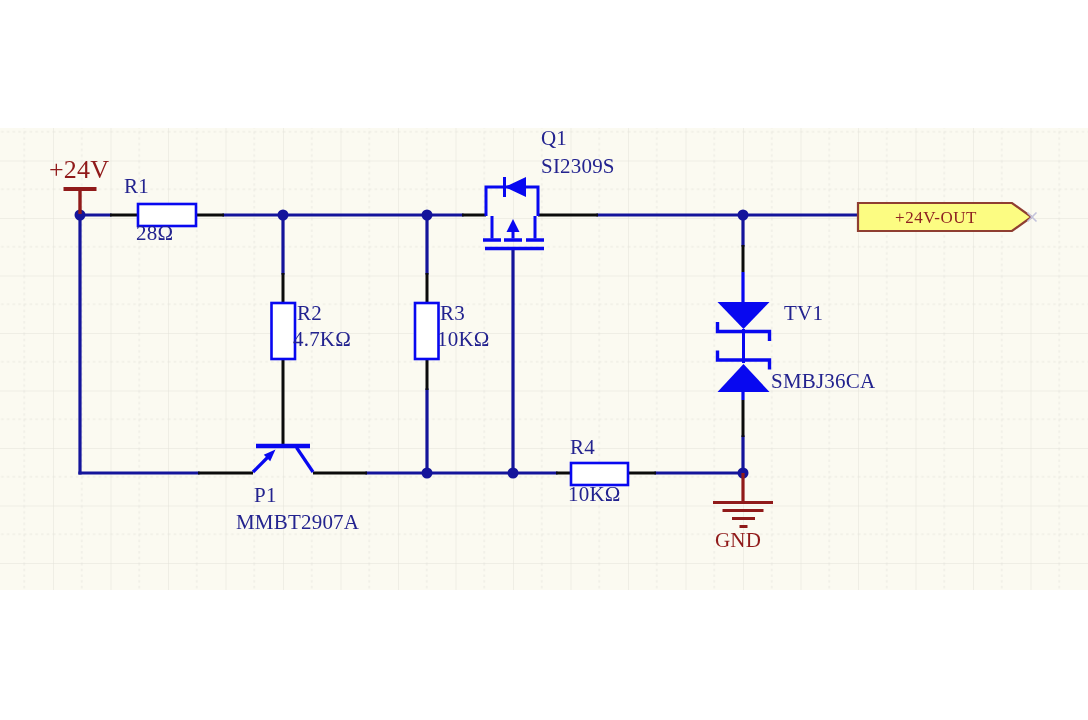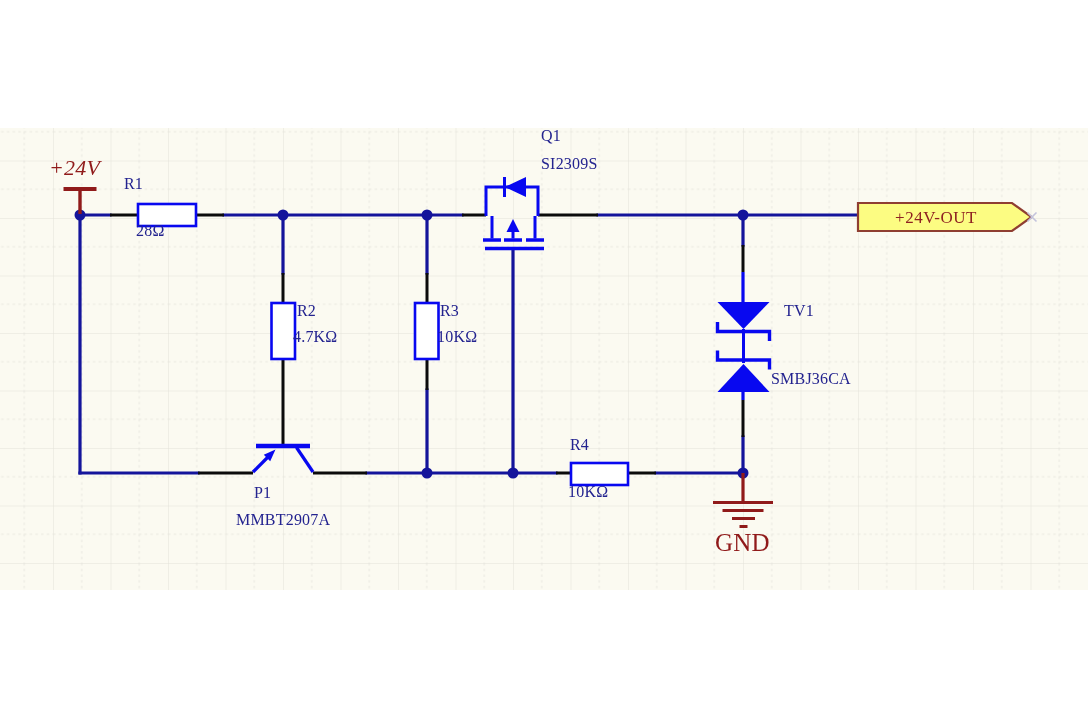--- a/index.html
+++ b/index.html
@@ -3,25 +3,25 @@
 <meta charset="utf-8">
 <style>
   html,body{margin:0;padding:0;background:#ffffff;}
   .stage{
     position:relative;width:1088px;height:720px;background:#ffffff;overflow:hidden;
     font-family:"Liberation Serif","DejaVu Serif",serif;
   }
   .stage svg{position:absolute;left:0;top:0;}
   .lbl{
     position:absolute;line-height:1;white-space:nowrap;
-    font-size:16px;color:#23238F;letter-spacing:0.2px;
+    font-size:21px;color:#23238F;letter-spacing:0.2px;
   }
   .lbl.maroon{color:#901A1A;}
-  .lbl.big{font-size:25px;}
-  .lbl.vcc{font-size:22px;font-style:italic;}
+  .lbl.big{font-size:21px;}
+  .lbl.vcc{font-size:26px;}
   .port-label{
     position:absolute;left:858px;top:203px;width:156px;height:28px;
     display:flex;align-items:center;justify-content:center;
     font-size:17px;color:#8E2121;letter-spacing:0.5px;line-height:1;
   }
 </style>
 </head>
 <body>
 
 <div class="stage">

